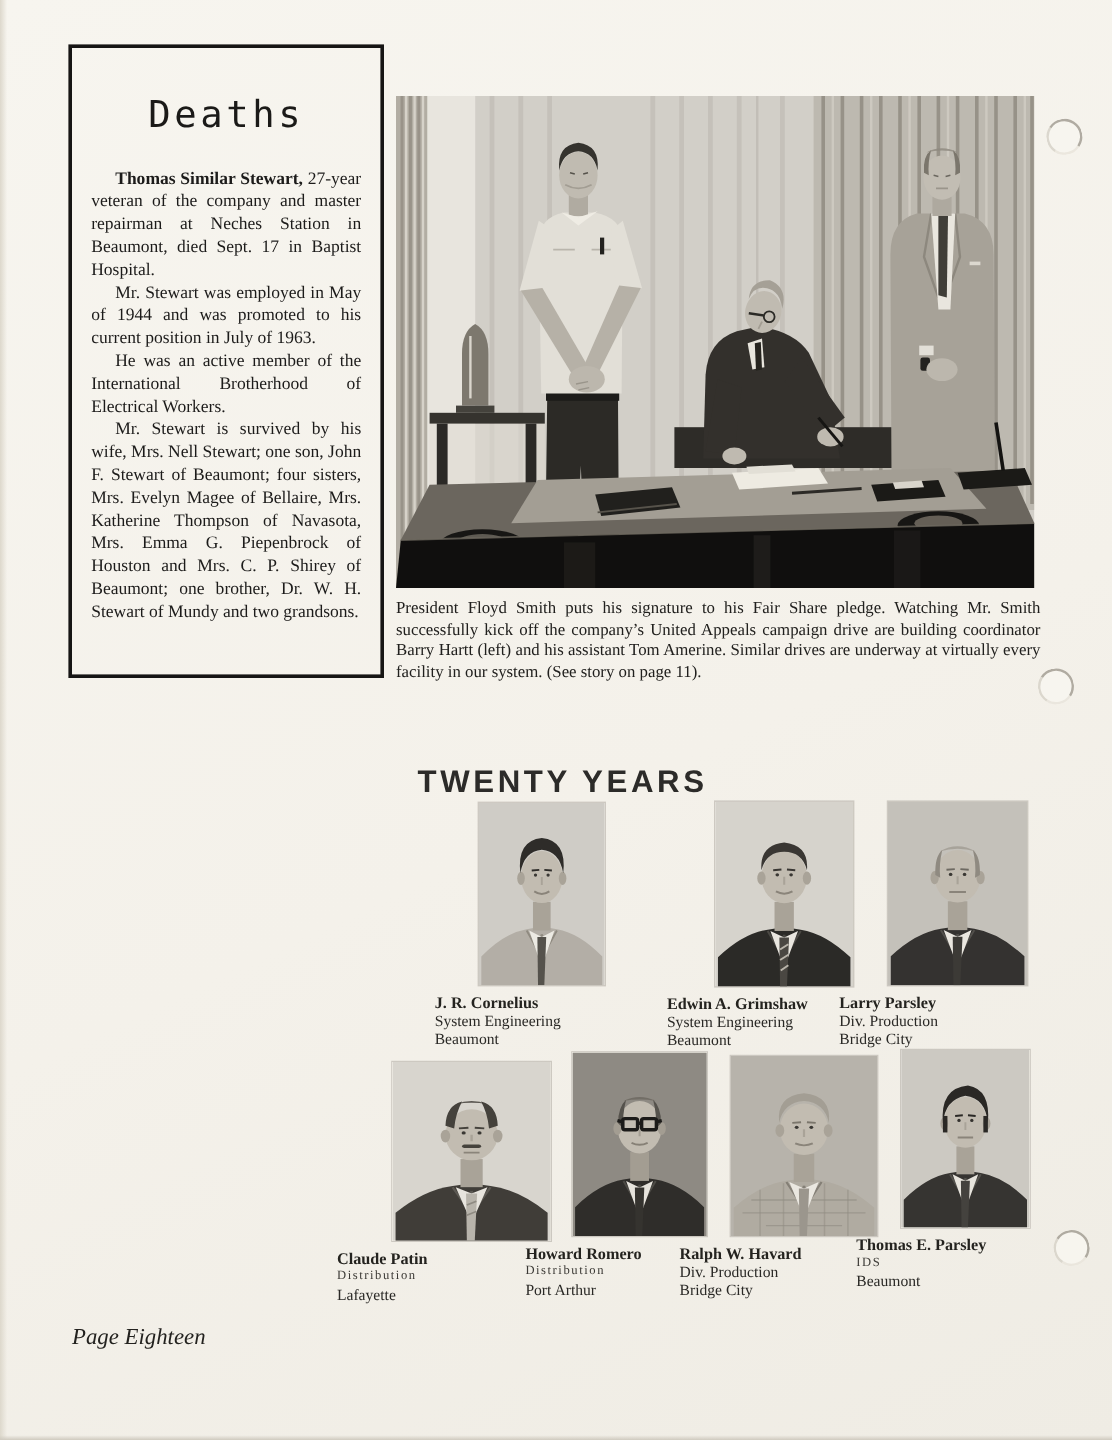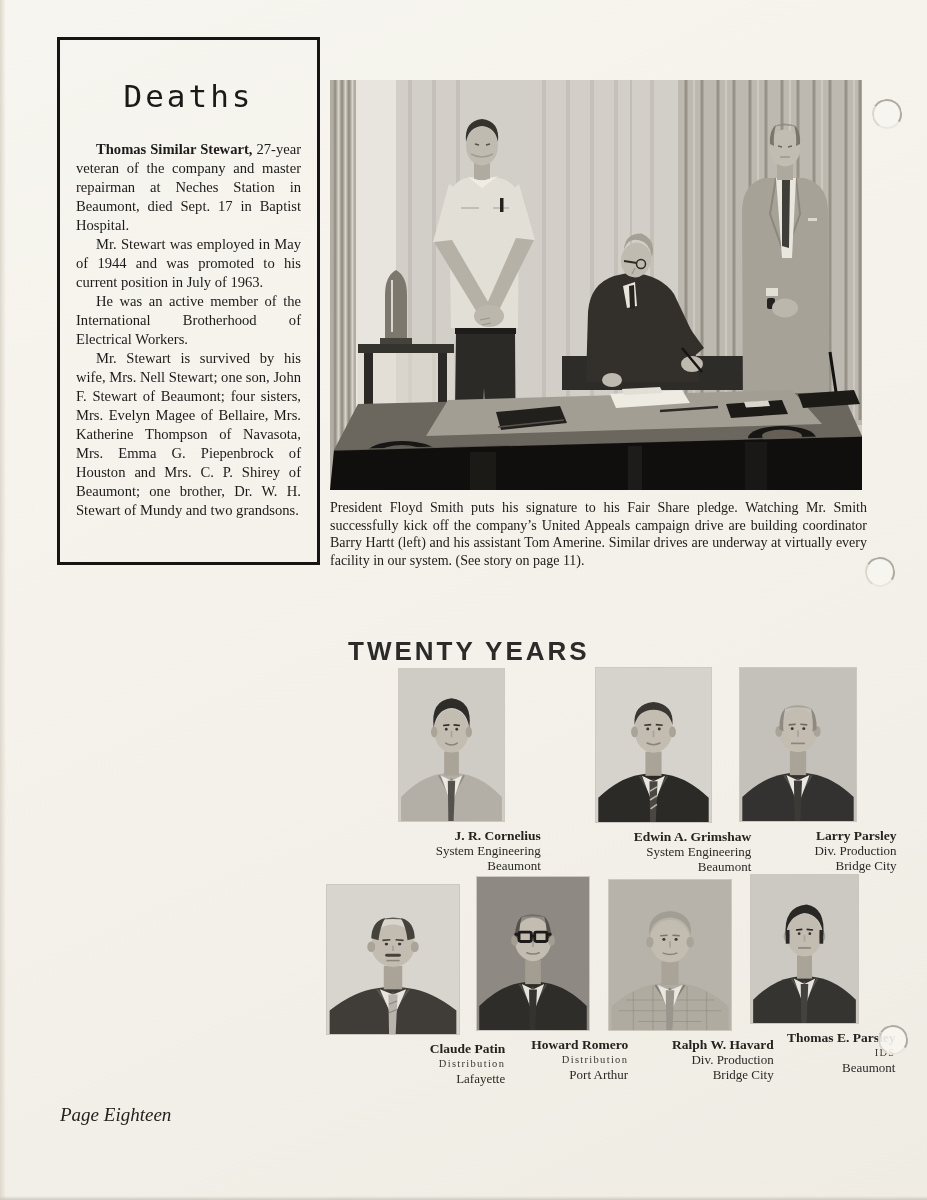--- a/index.html
+++ b/index.html
@@ -41,21 +41,21 @@
 
   .service-title{position:absolute;left:72px;top:738px;width:252px;
     font-family:"Liberation Sans",sans-serif;font-weight:bold;font-size:45px;
     line-height:48px;letter-spacing:1px;color:#2b2a28;text-align:center;}
 
   
   .portrait{position:absolute;}
   .pphoto{width:100%;box-shadow:0 0 0 1px rgba(90,85,75,.25);}
   .pphoto svg{display:block;width:100%;height:100%;}
   .pcap{position:relative;width:170%;left:-35%;margin-top:7px;
-    text-align:right;line-height:15px;}
+    text-align:left;line-height:15px;}
   .pname{font-size:13.5px;font-weight:bold;color:#24231f;}
   .pdept,.ploc{font-size:13px;color:#2a2926;}
   .spaced{font-size:10.5px;letter-spacing:1.3px;color:#3a3834;}
 
   .page-number{position:absolute;left:60px;top:1104px;font-style:italic;
     font-size:19px;color:#23221f;}
 
   
   .punch{position:absolute;width:26px;height:26px;border-radius:50%;
     background:#f8f6f0;

